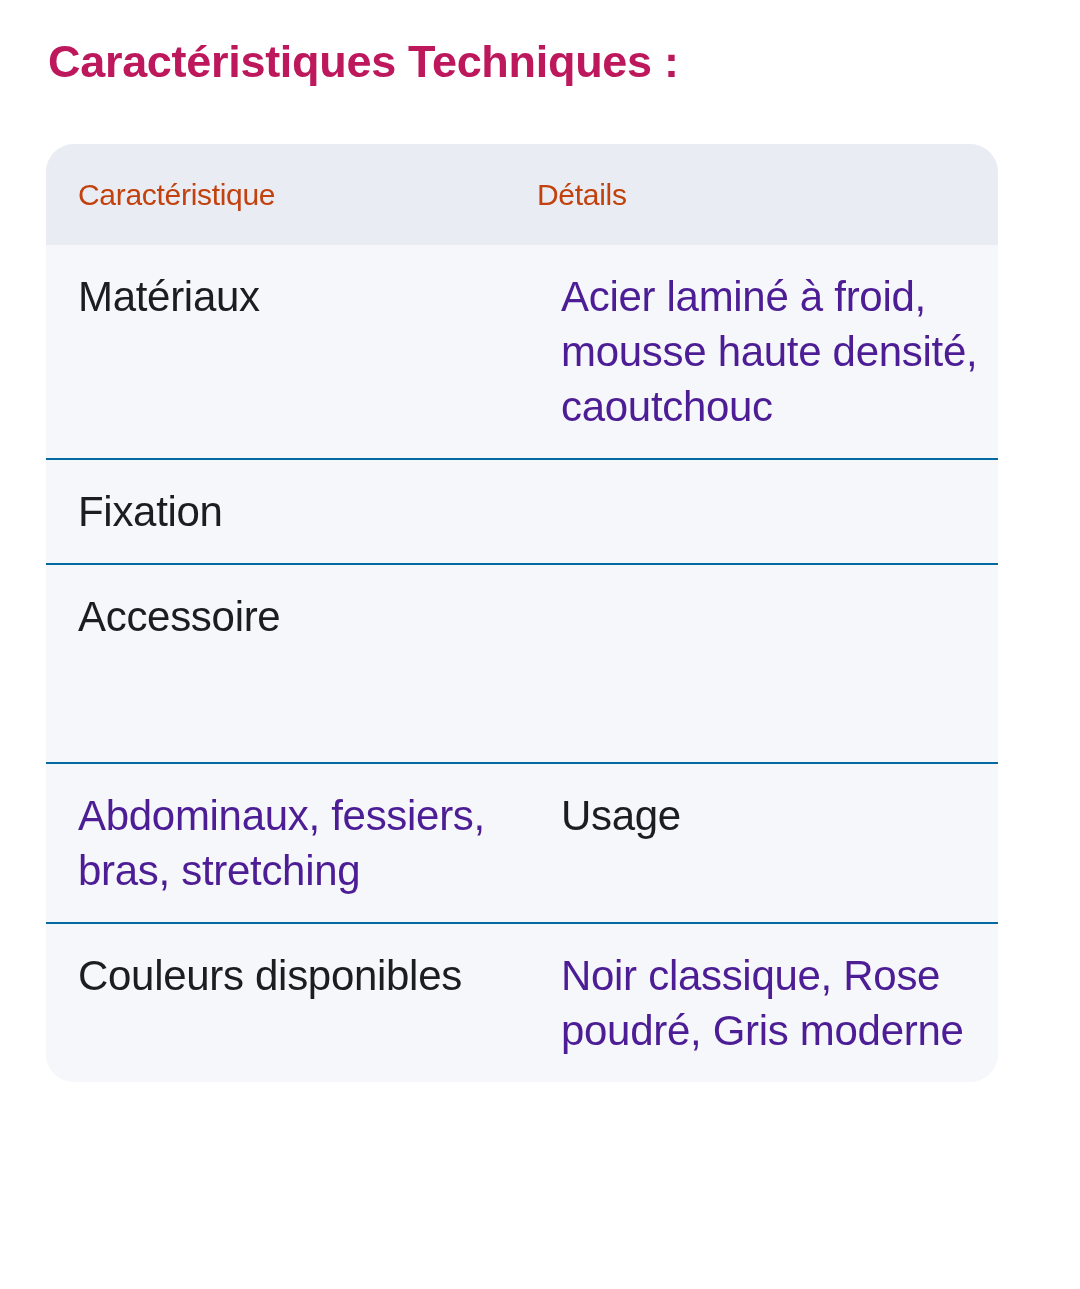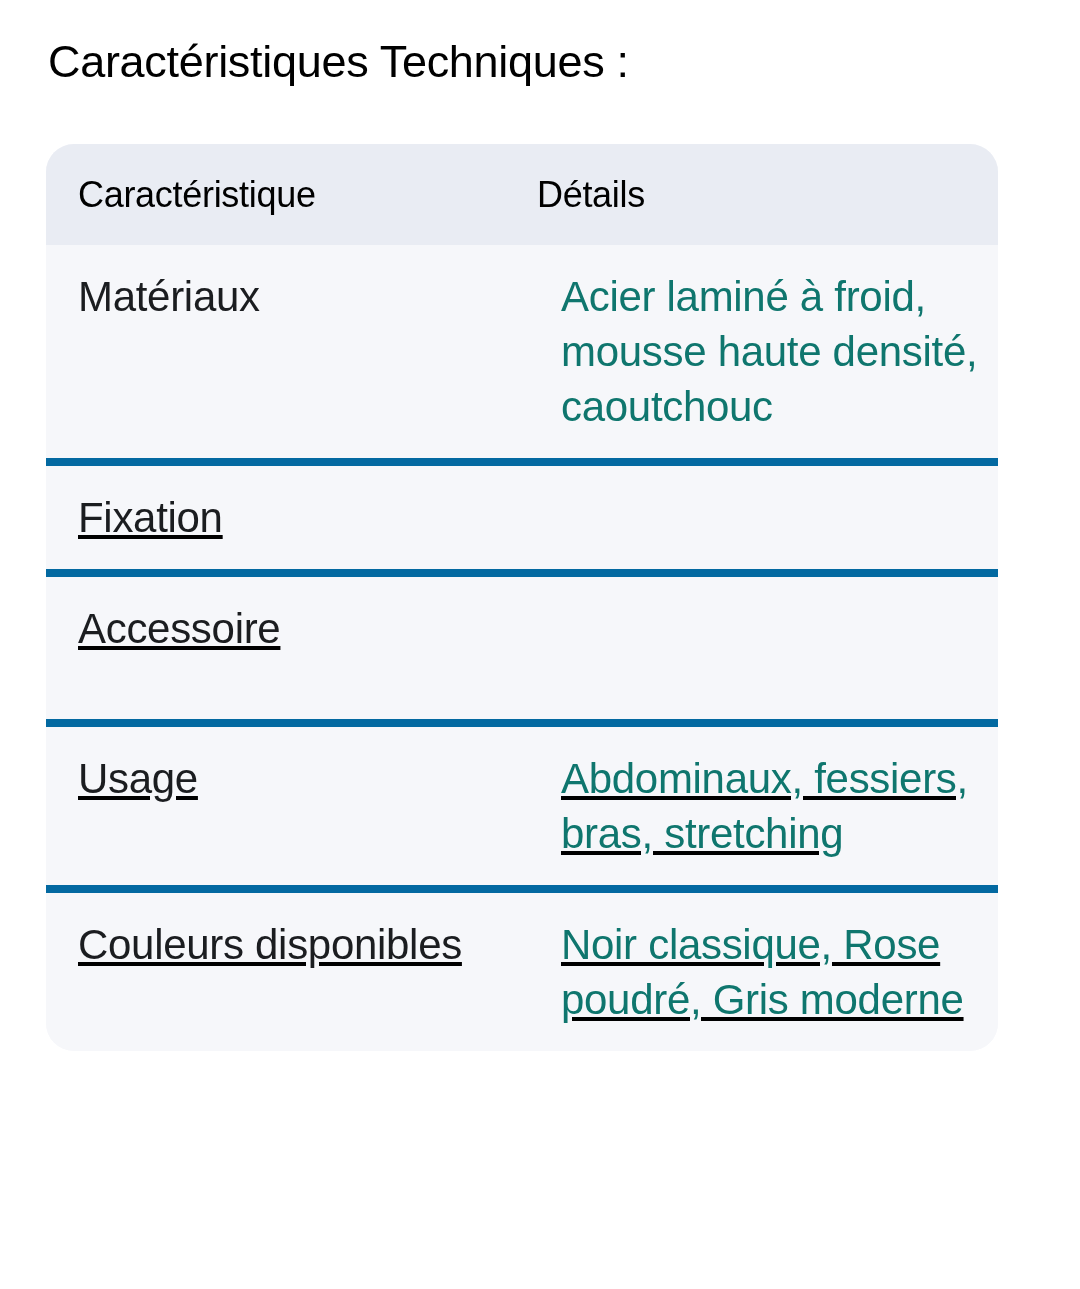--- a/index.html
+++ b/index.html
@@ -15,65 +15,64 @@
     position: relative;
     width: 1080px;
     height: 1289px;
     overflow: hidden;
   }
   .title {
     margin: 0;
     padding: 35px 0 0 48px;
     font-size: 45px;
     line-height: 54px;
-    font-weight: 400;
+    font-weight: 700;
     letter-spacing: -0.3px;
-    color: #000000;
+    color: #be185d;
   }
   .spec-table {
     margin: 55px 0 0 46px;
     width: 952px;
     border-radius: 28px;
     overflow: hidden;
     background: #f6f7fa;
   }
   .thead {
     display: grid;
     grid-template-columns: 459px 1fr;
     background: #e9ecf3;
     height: 101px;
     align-items: center;
   }
   .th {
     padding: 0 20px 0 32px;
-    font-size: 36px;
+    font-size: 30px;
     font-weight: 400;
     letter-spacing: -0.3px;
-    color: #000000;
+    color: #c2410c;
   }
   .tr {
     display: grid;
     grid-template-columns: 459px 1fr;
     background: #f6f7fa;
     padding: 24px 0 24px 0;
     gap: 24px;
   }
   .tr.divided {
-    border-top: 8px solid #0369a1;
-    text-decoration: underline;
+    border-top: 2px solid #0369a1;
   }
   .tr.row-tall {
-    padding-bottom: 63px;
+    padding-bottom: 118px;
   }
   .td {
     padding: 0 20px 0 32px;
     font-size: 42px;
     line-height: 55px;
     letter-spacing: -0.3px;
-    color: #0f766e;
+    color: #4c1d95;
   }
   .td.label {
     font-weight: 500;
     color: #1b1d20;
   }
   .td.value {
     font-weight: 400;
     white-space: pre-line;
   }
 </style>
@@ -100,23 +99,23 @@
 
     <div class="tr divided">
       <div class="td label">Fixation</div>
     </div>
 
     <div class="tr divided row-tall">
       <div class="td label">Accessoire</div>
     </div>
 
     <div class="tr divided">
-      <div class="td label">Usage</div>
       <div class="td value">Abdominaux, fessiers,
 bras, stretching</div>
+      <div class="td label">Usage</div>
     </div>
 
     <div class="tr divided">
       <div class="td label">Couleurs disponibles</div>
       <div class="td value">Noir classique, Rose
 poudré, Gris moderne</div>
     </div>
 
   </div>
 </div>

